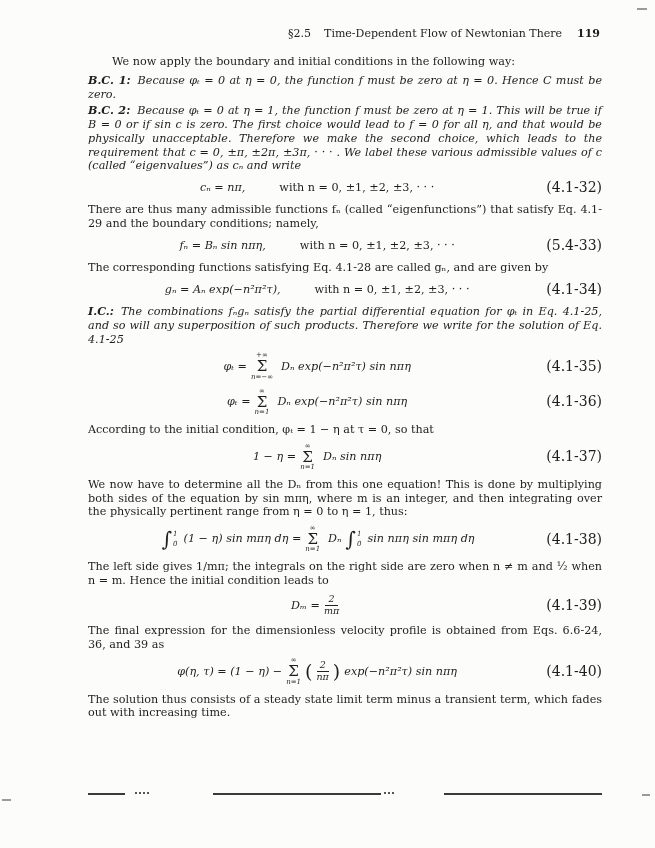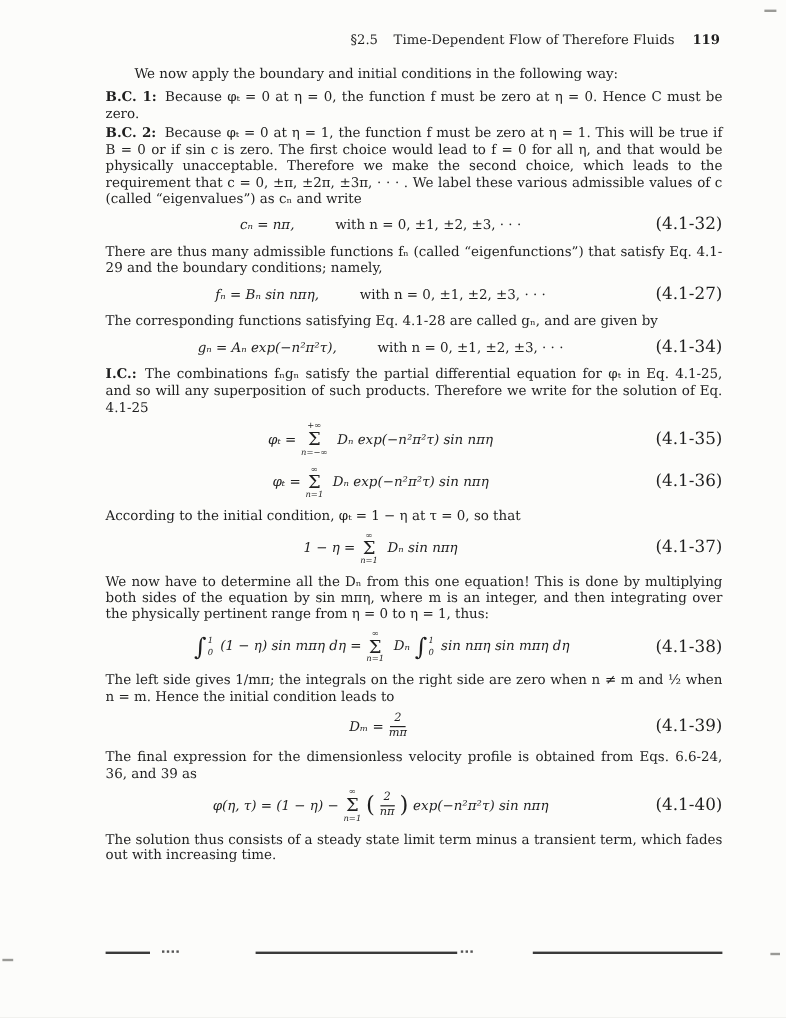--- a/index.html
+++ b/index.html
@@ -13,21 +13,21 @@
     text-align:right; font-size:11px; white-space:nowrap;
   }
   .header .sec { margin-right:13px; }
   .header .pg { font-weight:bold; margin-left:15px; }
   .content {
     position:absolute; top:55px; left:88px; width:514px;
     font-size:11.2px; line-height:1.23; text-align:justify;
   }
   .para { margin:0 0 5px 0; }
   .indent { text-indent:24px; }
-  .bc { margin:0 0 3px 0; }
+  .bc { margin:0 0 3px 0;font-style:italic; }
   .bclabel { font-weight:bold; margin-right:7px; }
   .eqrow { display:flex; align-items:center; margin:6px 0 7px 0; }
   .eqmid { flex:1; display:flex; justify-content:center; align-items:center; }
   .eqnum { font-size:14px; min-width:48px; font-style:normal; }
   .math { font-style:italic; }
   .cond { margin-left:34px; font-style:normal; }
   .sum { display:inline-flex; flex-direction:column; align-items:center; line-height:1; margin:0 4px; font-style:normal; }
   .sum .lim { font-size:7px; font-style:italic; }
   .sum .sigma { font-size:15px; line-height:0.95; }
   .intgrp { display:inline-flex; align-items:center; margin:0 2px; font-style:normal; }
@@ -51,21 +51,21 @@
   .mk-tr { top:8px; right:8px; width:10px; height:2px; }
   .mk-bl { top:799px; left:2px; width:9px; height:2px; }
   .mk-br { top:794px; right:5px; width:8px; height:2px; }
 </style>
 </head>
 <body>
 
 <div class="page">
 
   <div class="header">
-    <span class="sec">§2.5</span><span>Time-Dependent Flow of Therefore Fluids</span><span class="pg">119</span>
+    <span class="sec">§2.5</span><span>Time-Dependent Flow of Newtonian There</span><span class="pg">119</span>
   </div>
 
   <div class="content">
 
     <p class="para indent">We now apply the boundary and initial conditions in the following way:</p>
 
     <p class="bc">
       <span class="bclabel">B.C. 1:</span><span>Because φₜ = 0 at η = 0, the function f must be zero at η = 0. Hence C must be zero.</span>
     </p>
 
@@ -81,21 +81,21 @@
       <span class="eqnum">(4.1-32)</span>
     </div>
 
     <p class="para">There are thus many admissible functions fₙ (called “eigenfunctions”) that satisfy Eq. 4.1-29 and the boundary conditions; namely,</p>
 
     <div class="eqrow">
       <div class="eqmid">
         <span class="math">fₙ = Bₙ sin nπη,</span>
         <span class="cond">with n = 0, ±1, ±2, ±3, · · ·</span>
       </div>
-      <span class="eqnum">(4.1-27)</span>
+      <span class="eqnum">(5.4-33)</span>
     </div>
 
     <p class="para">The corresponding functions satisfying Eq. 4.1-28 are called gₙ, and are given by</p>
 
     <div class="eqrow">
       <div class="eqmid">
         <span class="math">gₙ = Aₙ exp(−n²π²τ),</span>
         <span class="cond">with n = 0, ±1, ±2, ±3, · · ·</span>
       </div>
       <span class="eqnum">(4.1-34)</span>

